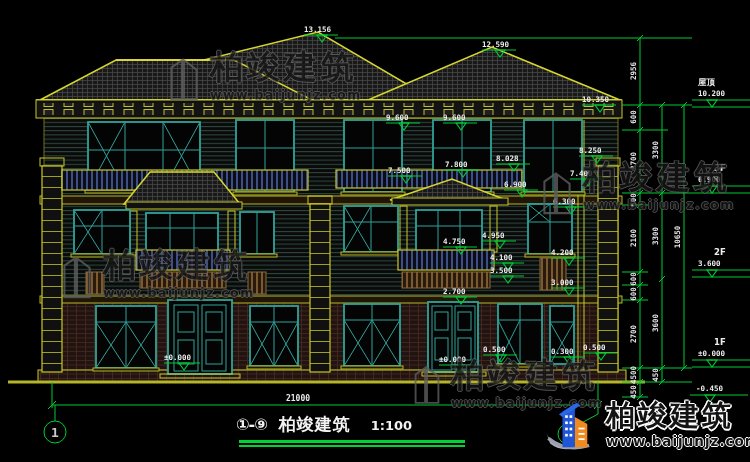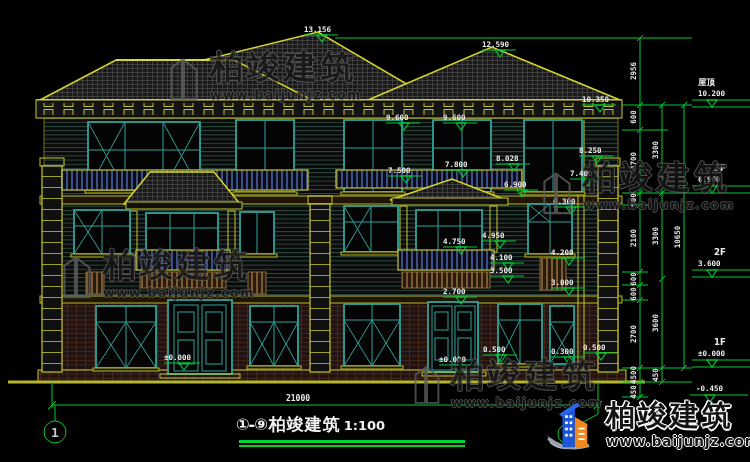--- a/index.html
+++ b/index.html
@@ -33,24 +33,24 @@
   .wm .url{font-size:12.5px;font-weight:bold;letter-spacing:1.5px;margin-top:4px;color:#161616;
       text-shadow:-1px 0 #5a5a5a,1px 0 #5a5a5a,0 -1px #5a5a5a,0 1px #5a5a5a;}
   
   .logo{position:absolute;left:543px;top:391px;display:flex;align-items:center;gap:1px;}
   .logo .col{display:flex;flex-direction:column;}
   .logo .brand{font-size:29px;font-weight:bold;letter-spacing:3px;line-height:1;color:#141414;
       text-shadow:-1.5px 0 #fff,1.5px 0 #fff,0 -1.5px #fff,0 1.5px #fff,1px 1px 0 #fff,-1px -1px 0 #fff;}
   .logo .url{font-size:13.5px;font-weight:bold;letter-spacing:1px;margin-top:3px;color:#141414;
       text-shadow:-1px 0 #fff,1px 0 #fff,0 -1px #fff,0 1px #fff;}
   
-  .title{position:absolute;left:236px;top:413px;display:flex;align-items:baseline;gap:2px;color:#f2f2f2;}
+  .title{position:absolute;left:236px;top:413px;display:flex;align-items:baseline;gap:12px;color:#f2f2f2;}
   .title .rng{font-size:16px;font-weight:bold;letter-spacing:-1px;}
   .title .nm{font-size:17px;font-weight:bold;letter-spacing:1px;}
-  .title .sc{font-size:13px;font-weight:bold;margin-left:1px;}
+  .title .sc{font-size:13px;font-weight:bold;margin-left:8px;}
   .tl1,.tl2{position:absolute;left:239px;width:226px;background:#00d435;}
   .tl1{top:440px;height:2.5px;}
   .tl2{top:445px;height:1.5px;}
 </style>
 </head>
 <body>
 
 <div id="stage">
 
 <svg class="draw" width="750" height="462" viewBox="0 0 750 462">

